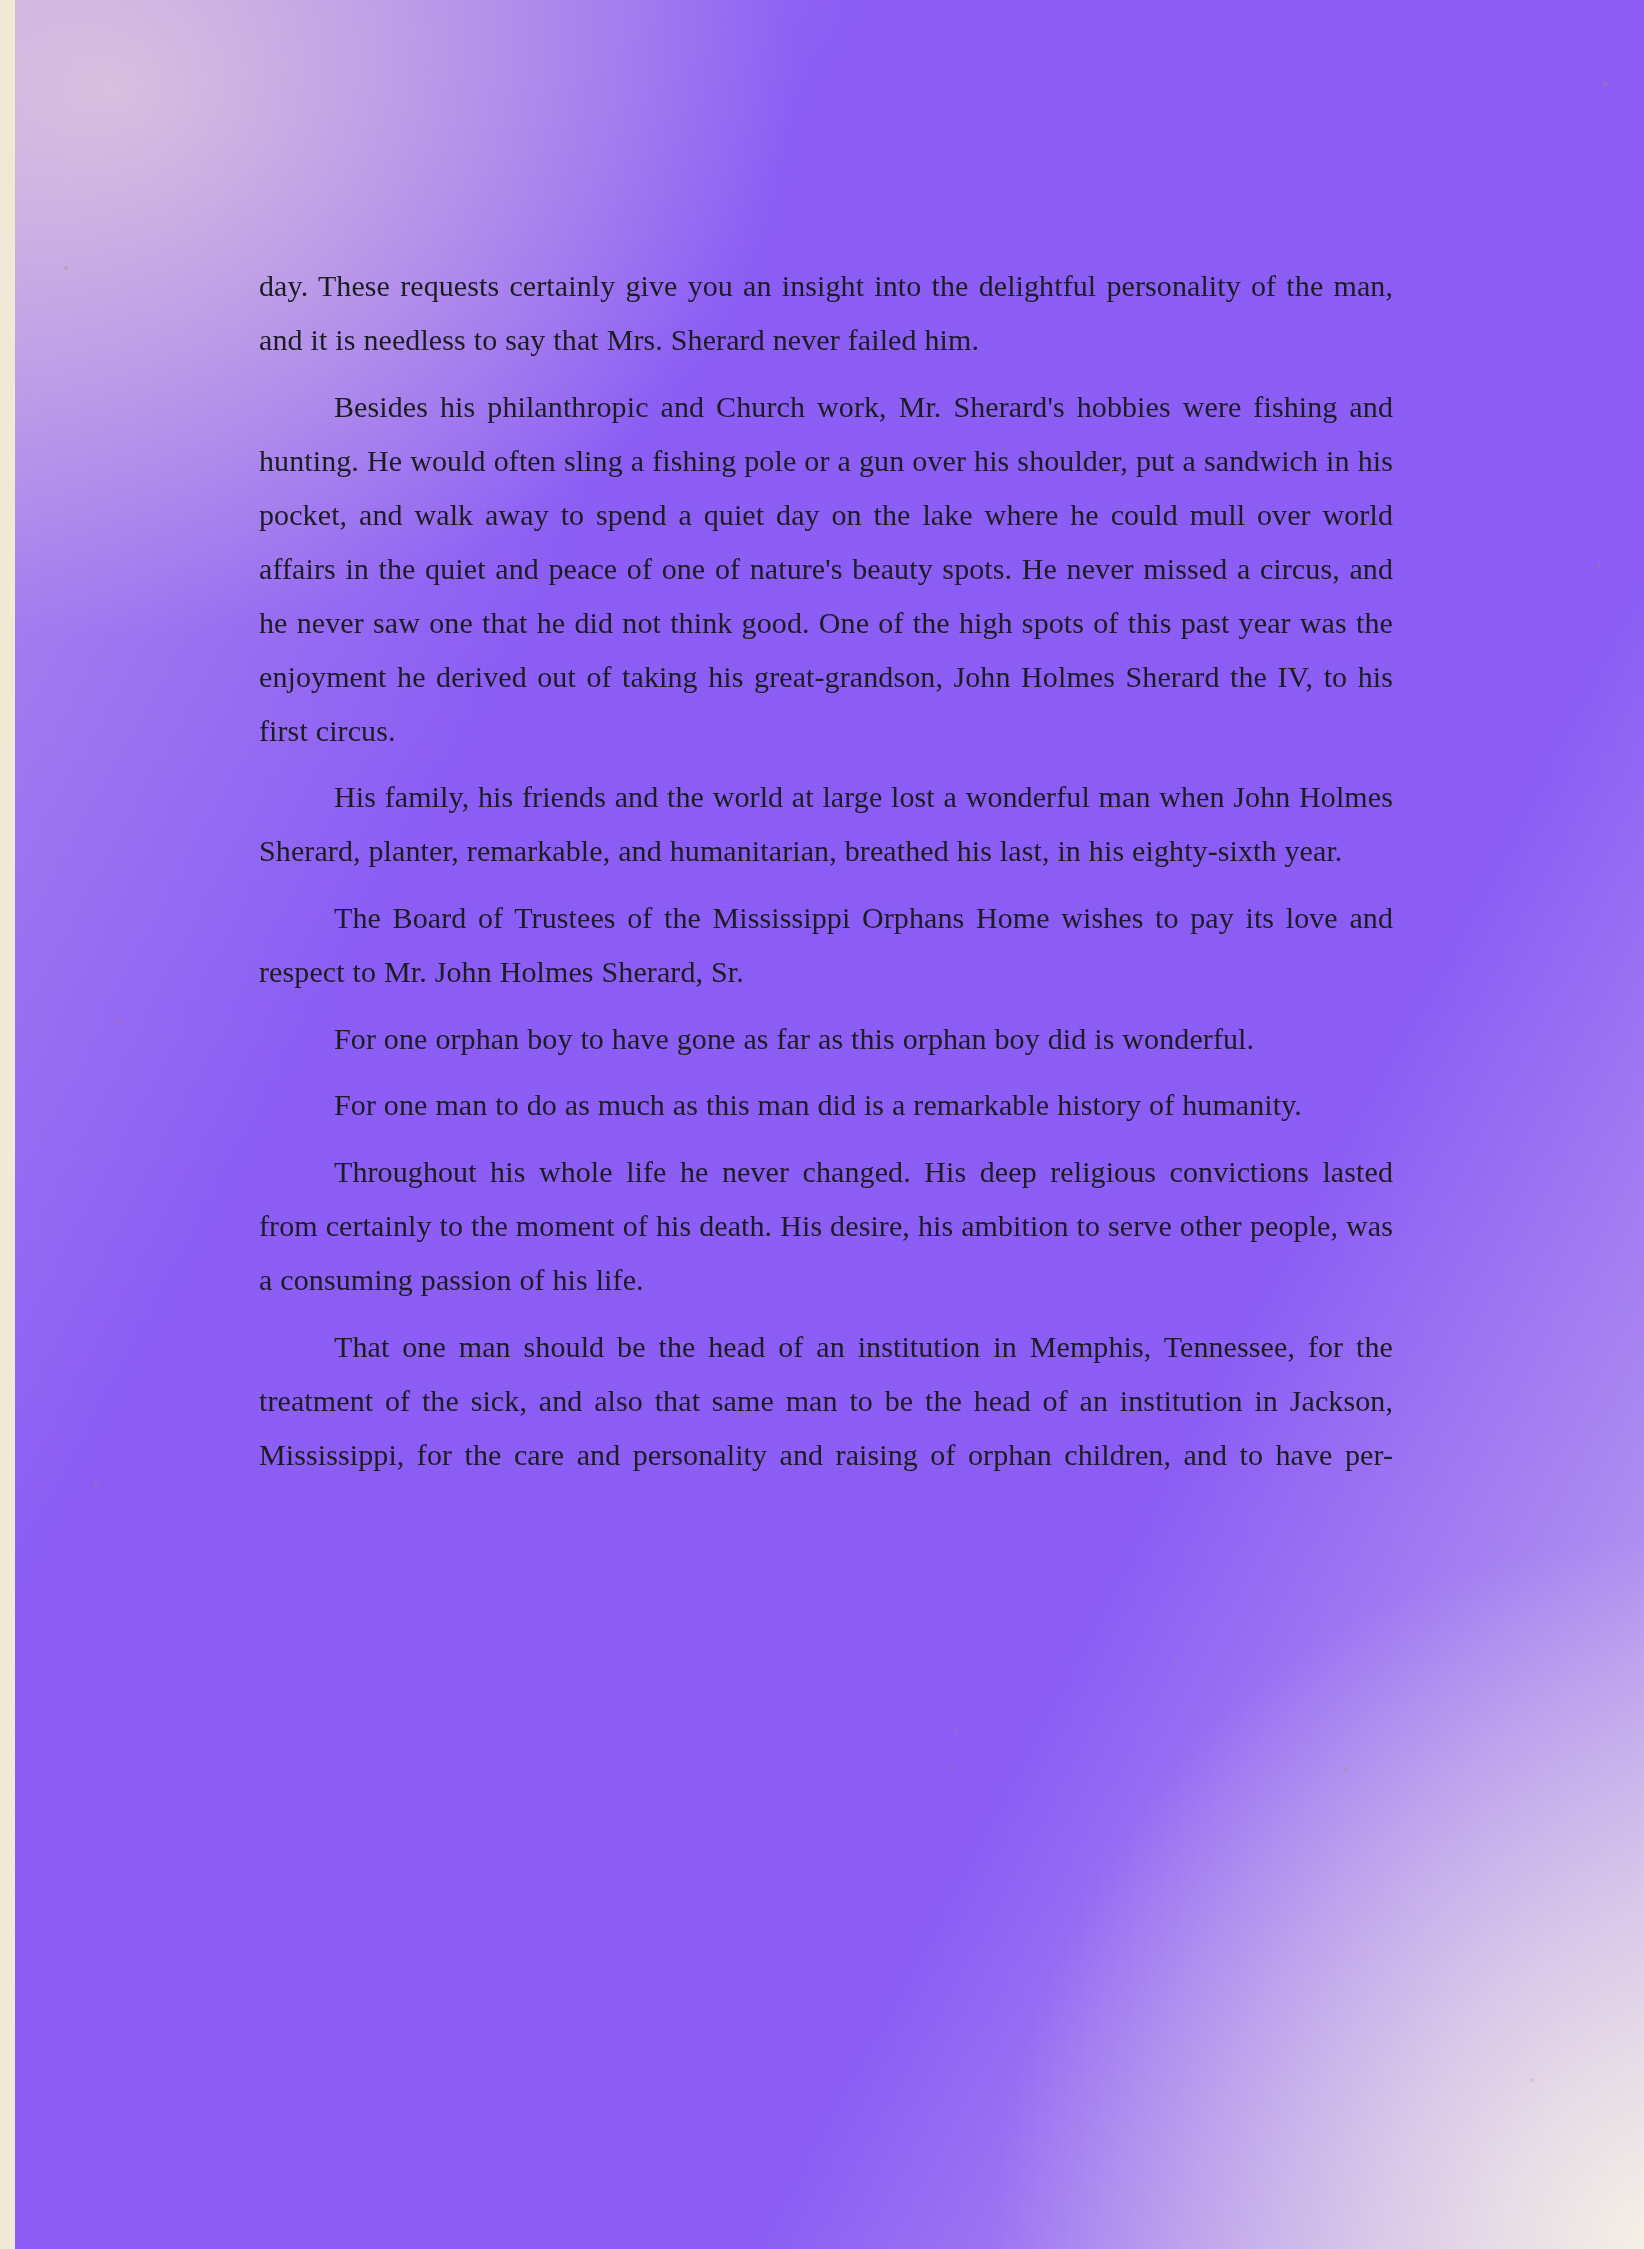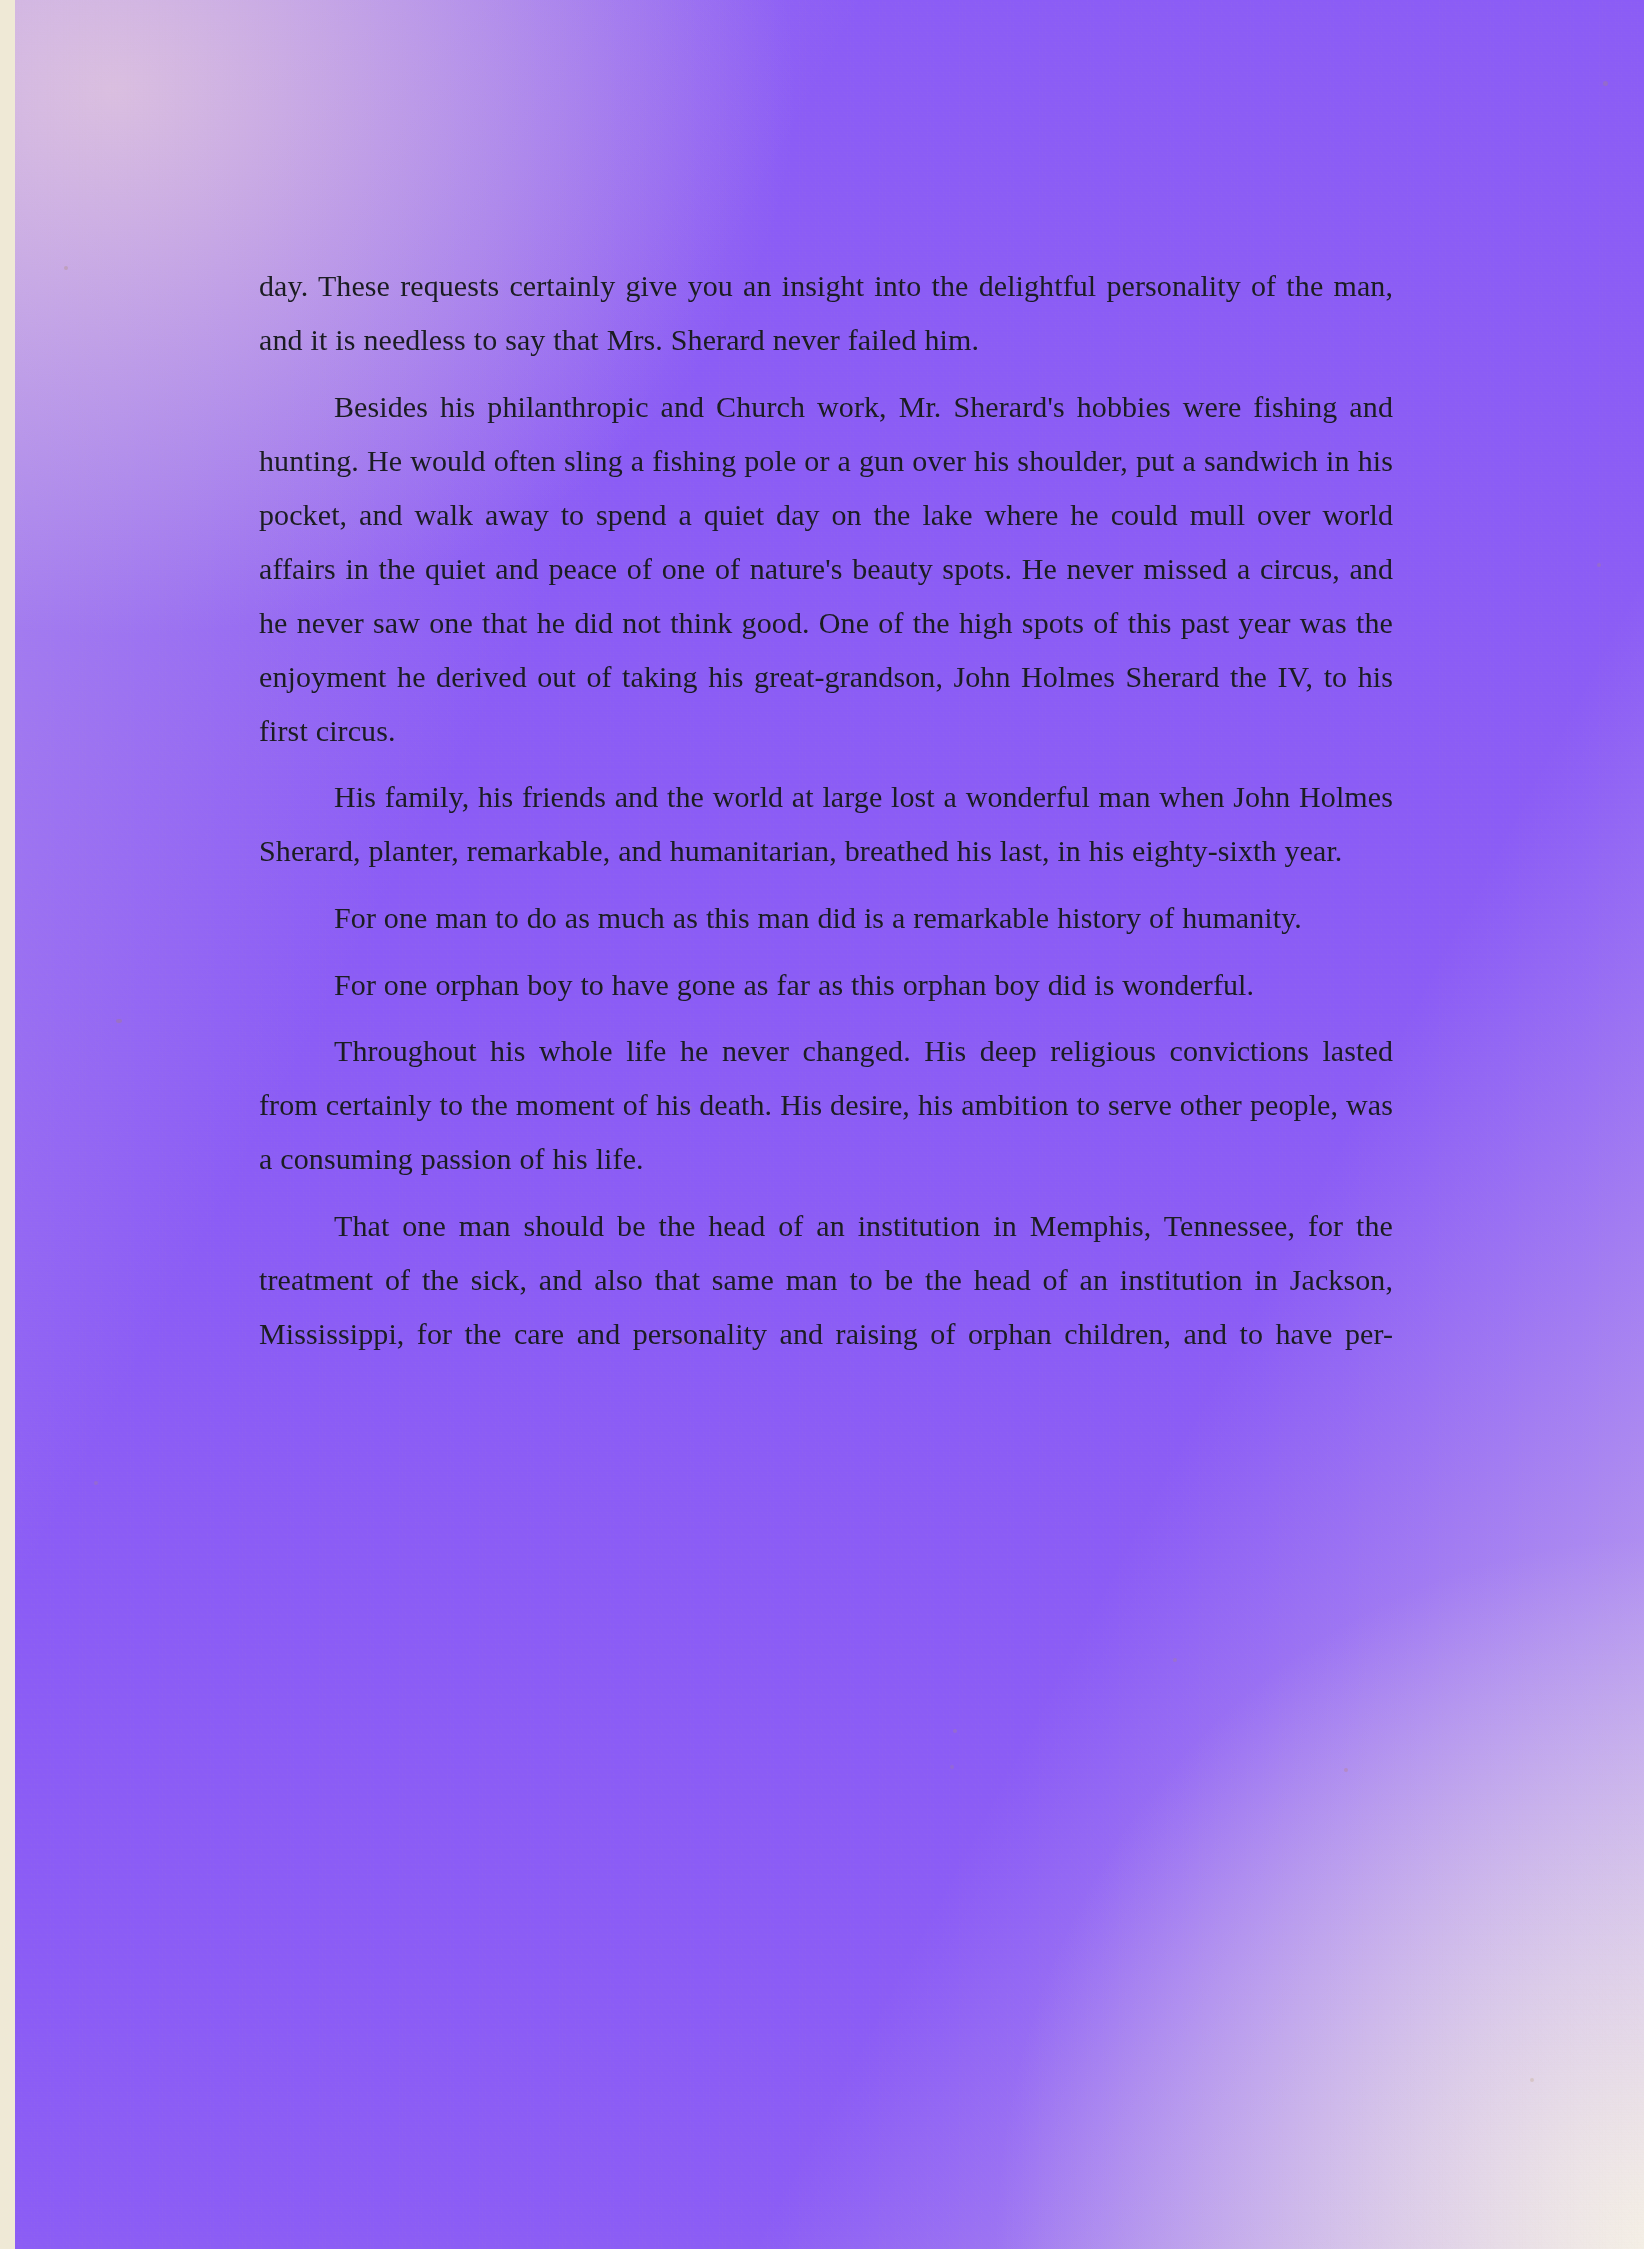--- a/index.html
+++ b/index.html
@@ -129,24 +129,25 @@
   <div class="speck" style="left:1515px;top:2078px; width:3.8px;  height:3.8px;  background:rgba(180,150,110,0.26);"></div>
 
   <div class="text-block">
 
     <p class="para">day.  These requests certainly give you an insight into the delightful personality of the man, and it is needless to say that Mrs. Sherard never failed him.</p>
 
     <p class="para indent">Besides his philanthropic and Church work, Mr. Sherard's hobbies were fishing and hunting.  He would often sling a fishing pole or a gun over his shoulder, put a sandwich in his pocket, and walk away to spend a quiet day on the lake where he could mull over world affairs in the quiet and peace of one of nature's beauty spots.  He never missed a circus, and he never saw one that he did not think good.  One of the high spots of this past year was the enjoyment he derived out of taking his great-grandson, John Holmes Sherard the IV, to his first circus.</p>
 
     <p class="para indent">His family, his friends and the world at large lost a wonderful man when John Holmes Sherard, planter, remarkable, and humanitarian, breathed his last, in his eighty-sixth year.</p>
 
+    <p class="para indent">The Board of Trustees of the Mississippi Orphans Home wishes to pay its love and respect to Mr. John Holmes Sherard, Sr.</p>
+
+    <p class="para indent">For one orphan boy to have gone as far as this orphan boy did is wonderful.</p>
 
     <p class="para indent">For one man to do as much as this man did is a remarkable history of humanity.</p>
-
-    <p class="para indent">For one orphan boy to have gone as far as this orphan boy did is wonderful.</p>
 
     <p class="para indent">Throughout his whole life he never changed.  His deep religious convictions lasted from certainly to the moment of his death.  His desire, his ambition to serve other people, was a consuming passion of his life.</p>
 
     <p class="para indent" style="text-align-last: justify;">That one man should be the head of an institution in Memphis, Tennessee, for the treatment of the sick, and also that same man to be the head of an institution in Jackson, Mississippi, for the care and personality and raising of orphan children, and to have per-</p>
 
   </div>
 
 </div>
 
 

